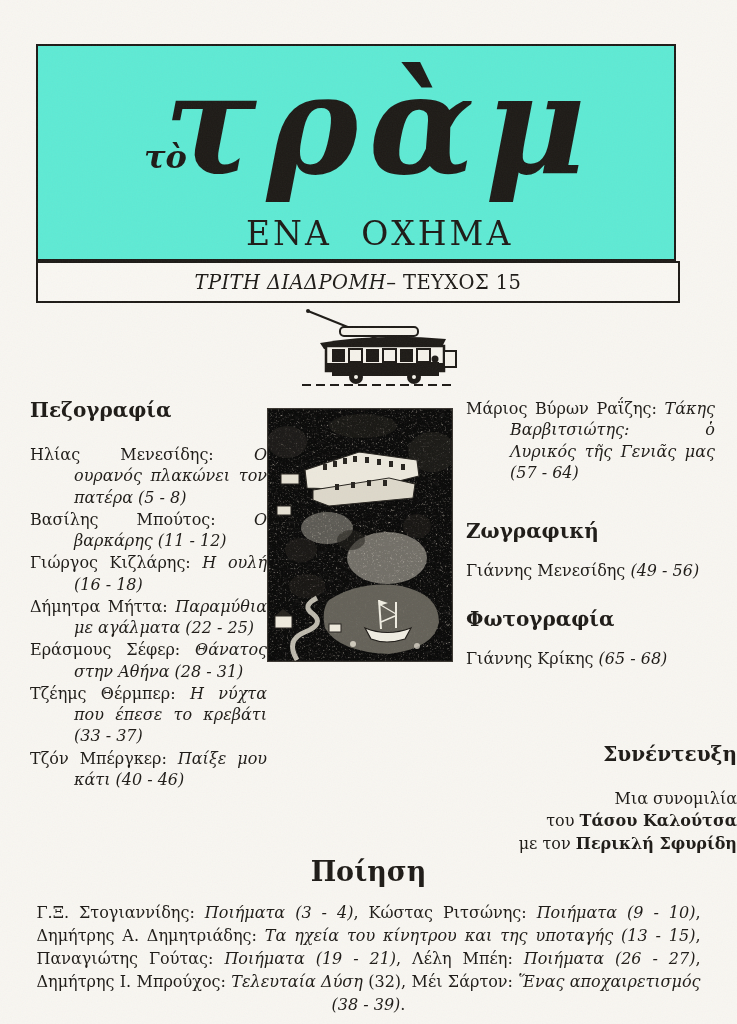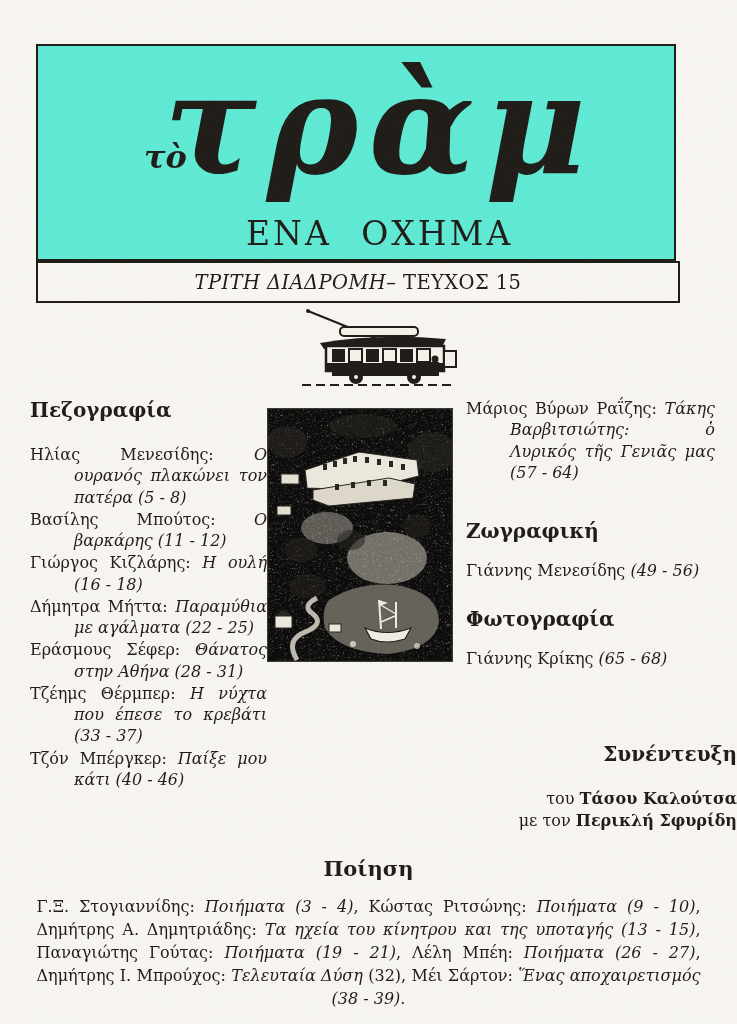--- a/index.html
+++ b/index.html
@@ -58,21 +58,21 @@
   .col-right .sec-h.paint { margin-top:36px; }
   .col-right .toc-item.single { margin-top:17px; text-align:left; padding-left:0; text-indent:0; }
   .col-right .sec-h.photo { margin-top:26px; }
 
   
   .interview { left:0; top:742px; width:737px; text-align:right; }
   .interview .sec-h { margin-bottom:22px; }
   .interview p { font-size:16px; line-height:1.4; }
   .interview .b { font-weight:bold; }
   .poetry { left:0; top:856px; width:737px; text-align:center; }
-  .poetry .sec-h { font-size:21px; }
+  .poetry .sec-h { font-size:27px; }
   .poetry p {
     margin:15px auto 0; width:664px;
     font-size:16px; line-height:1.43;
     text-align:justify; text-align-last:center;
   }
   .poetry .it { font-style:italic; }
 
   .paper-noise { left:0; top:0; width:737px; height:1024px; opacity:.05; pointer-events:none; }
 </style>
 </head>
@@ -189,20 +189,21 @@
 
     <h2 class="sec-h paint">Ζωγραφική</h2>
     <p class="toc-item single"><span class="au">Γιάννης Μενεσίδης</span> <span class="wt">(49 - 56)</span></p>
 
     <h2 class="sec-h photo">Φωτογραφία</h2>
     <p class="toc-item single"><span class="au">Γιάννης Κρίκης</span> <span class="wt">(65 - 68)</span></p>
   </section>
 
   <section class="abs interview">
     <h2 class="sec-h">Συνέντευξη</h2>
+    <p>Μια συνομιλία</p>
     <p><span>του </span><span class="b">Τάσου Καλούτσα</span></p>
     <p><span>με τον </span><span class="b">Περικλή Σφυρίδη</span></p>
   </section>
 
   <section class="abs poetry">
     <h2 class="sec-h">Ποίηση</h2>
     <p><span class="rm">Γ.Ξ. Στογιαννίδης: </span><span class="it">Ποιήματα (3 - 4)</span><span class="rm">, Κώστας Ριτσώνης: </span><span class="it">Ποιήματα (9 - 10)</span><span class="rm">, Δημήτρης Α. Δημητριάδης: </span><span class="it">Τα ηχεία του κίνητρου και της υποταγής (13 - 15)</span><span class="rm">, Παναγιώτης Γούτας: </span><span class="it">Ποιήματα (19 - 21)</span><span class="rm">, Λέλη Μπέη: </span><span class="it">Ποιήματα (26 - 27)</span><span class="rm">, Δημήτρης Ι. Μπρούχος: </span><span class="it">Τελευταία Δύση</span><span class="rm"> (32), Μέι Σάρτον: </span><span class="it">Ἕνας αποχαιρετισμός (38 - 39)</span><span class="rm">.</span></p>
   </section>
 
   <svg class="abs paper-noise" viewBox="0 0 737 1024" preserveAspectRatio="none">

